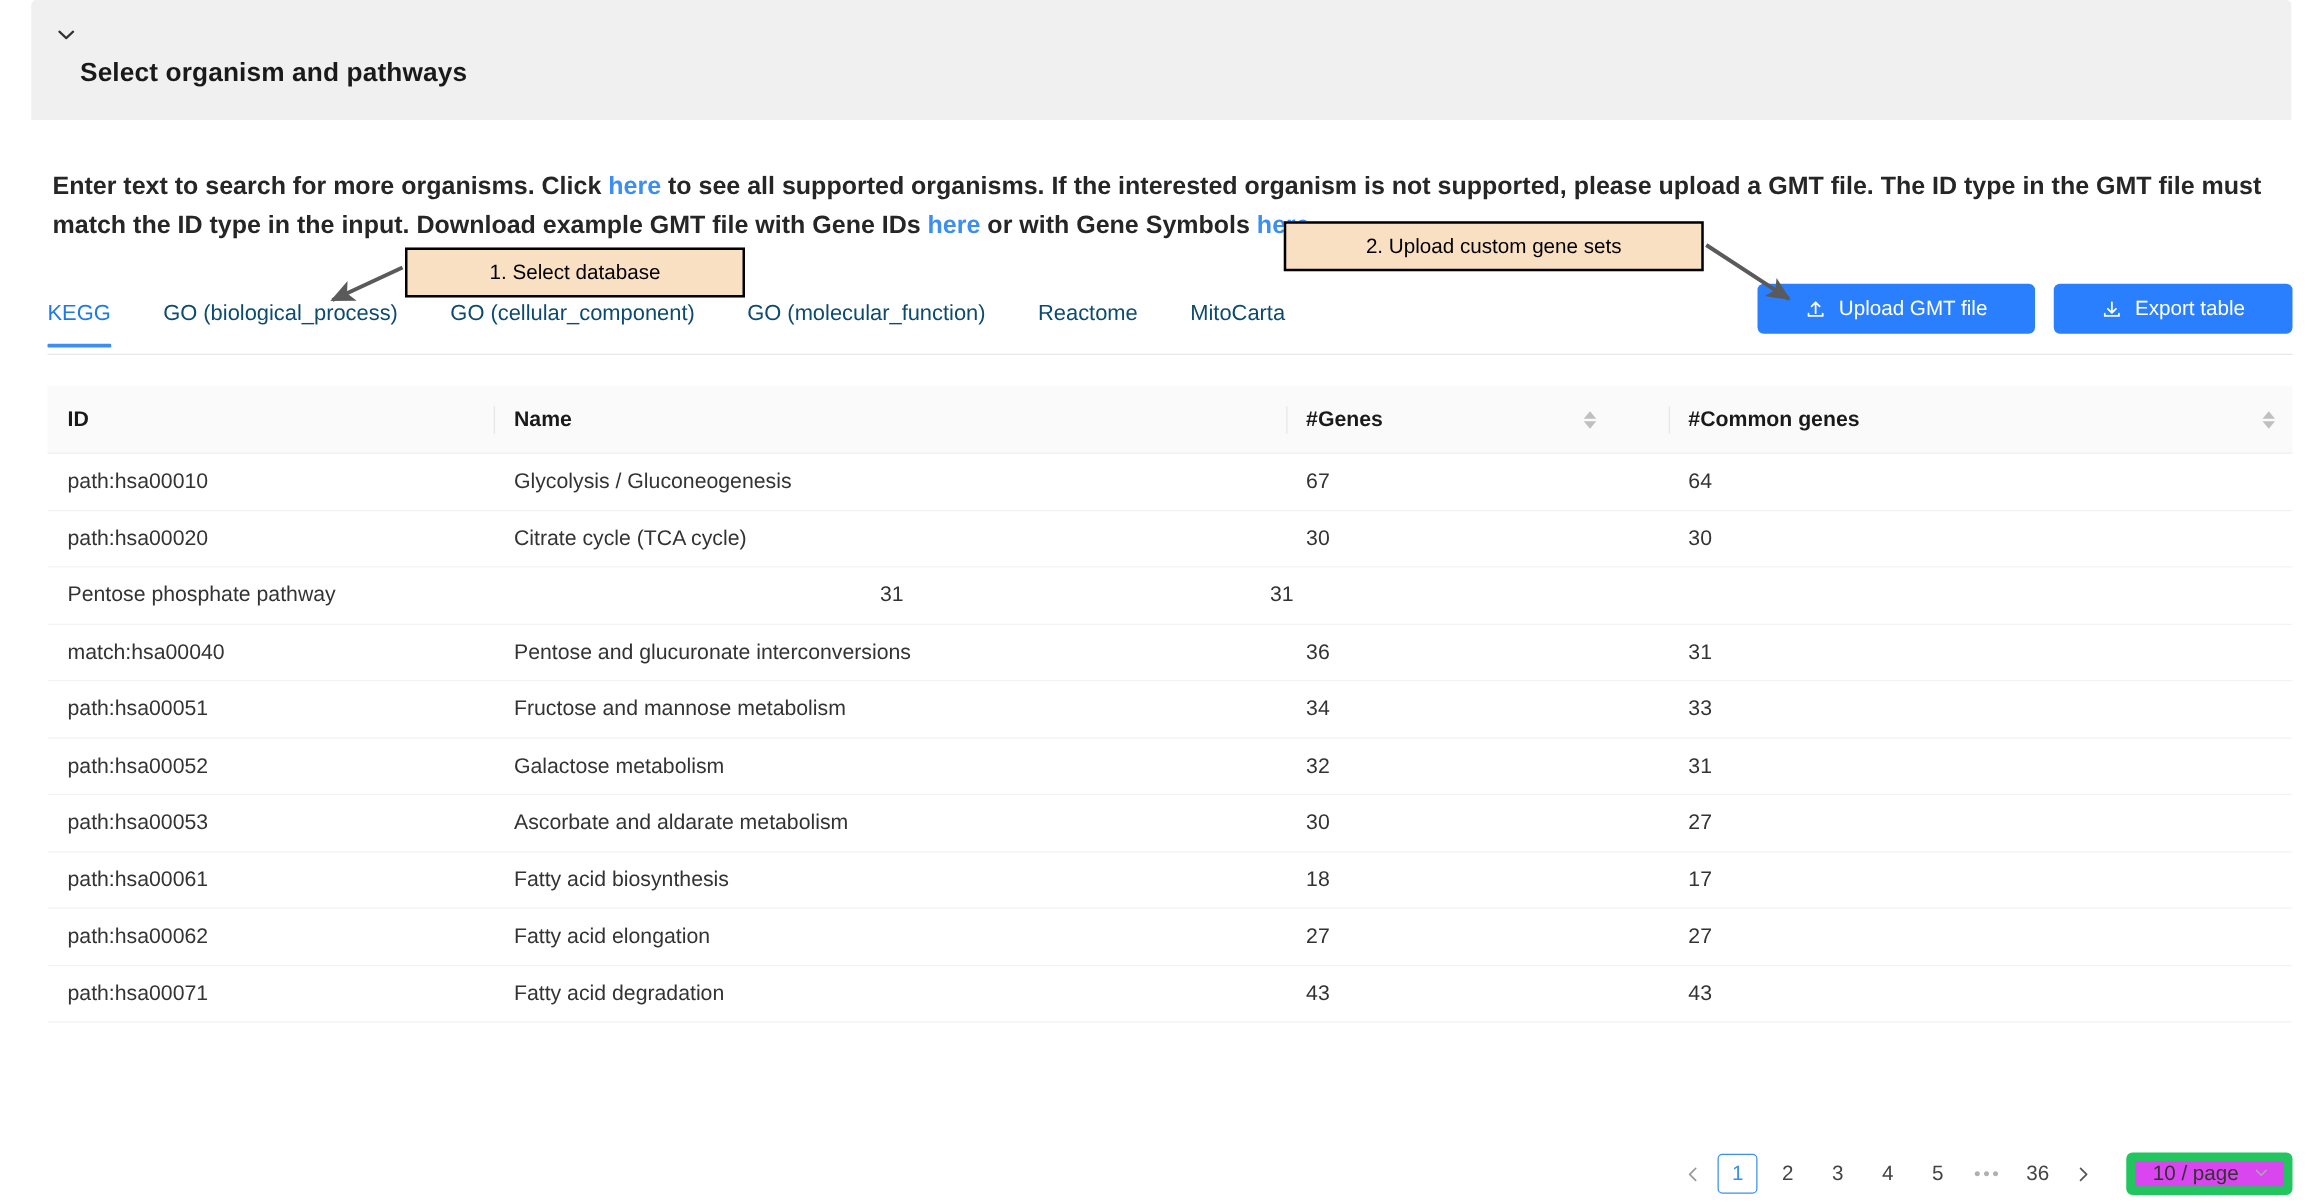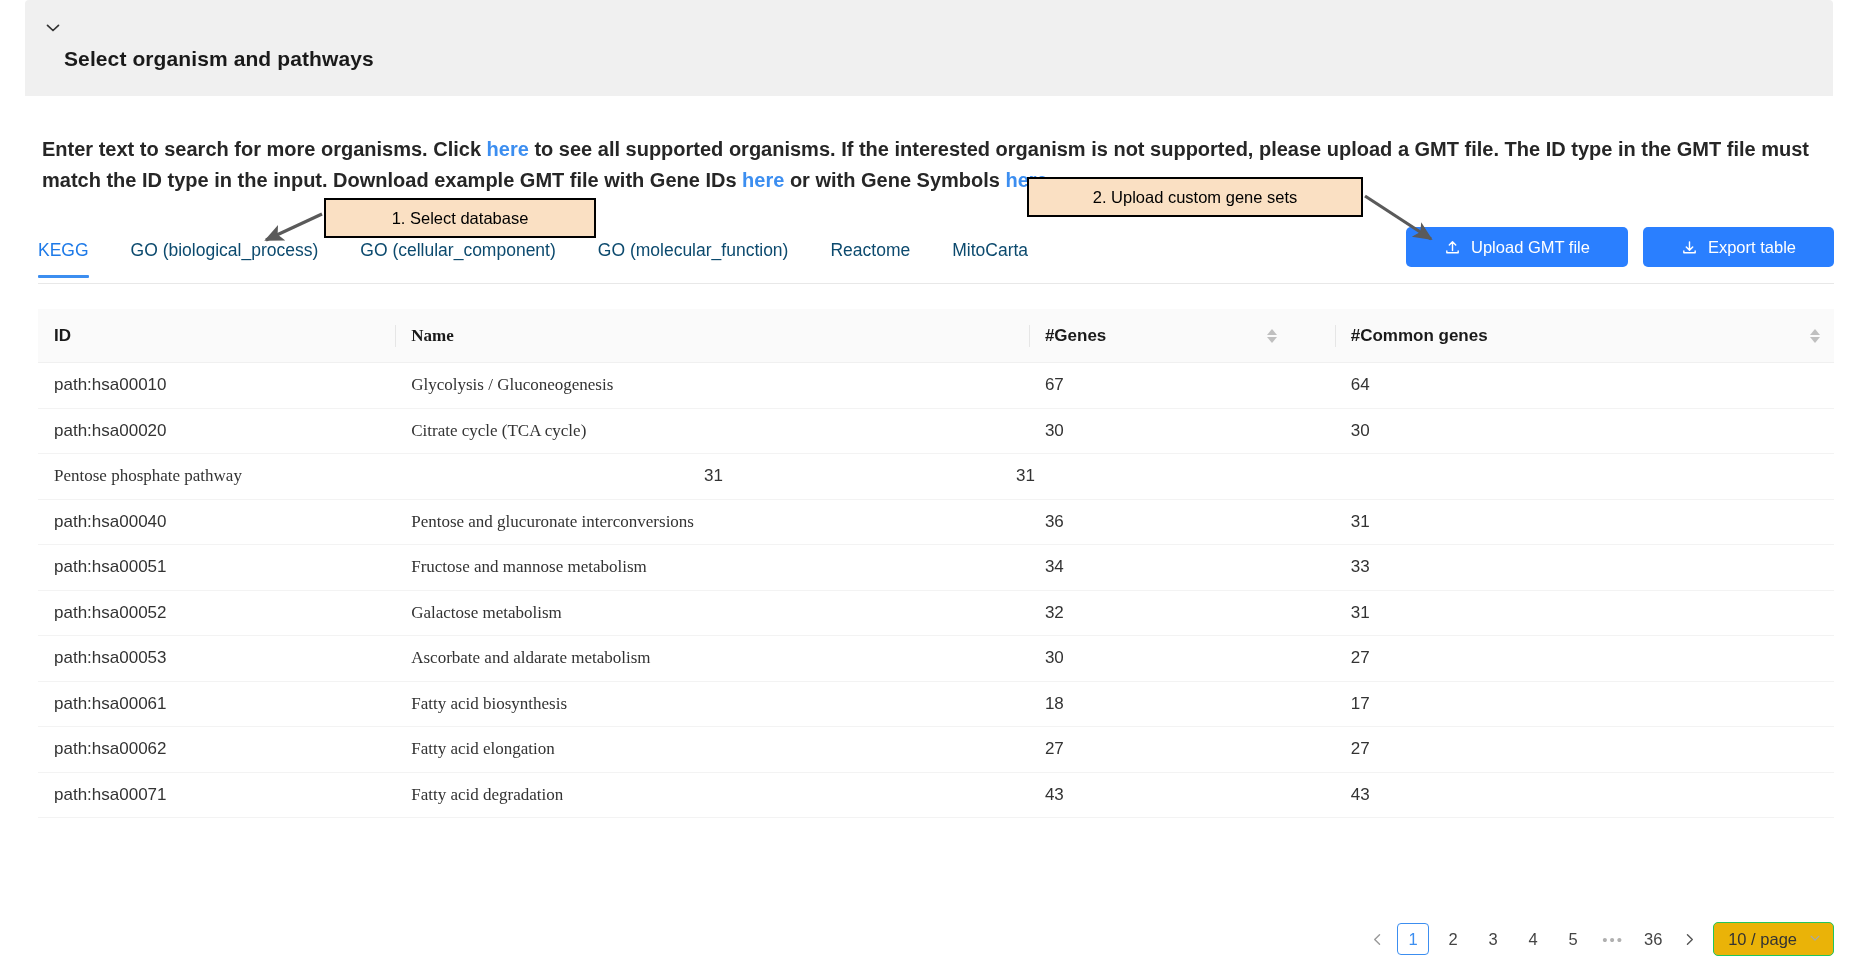--- a/index.html
+++ b/index.html
@@ -126,21 +126,21 @@
   }
   .th + .th::before {
     content: "";
     position: absolute;
     left: 0; top: 50%;
     transform: translateY(-50%);
     width: 1px; height: 22px;
     background: #e6e6e6;
   }
   .c-id   { width: 366px; }
-  .c-name { width: 650px; font-family: Liberation Serif, serif; }
+  .c-name { width: 650px; }
   .c-gen  { width: 268px; }
   .c-com  { width: 512px; margin-left: 44px; }
   .sorter {
     position: absolute;
     right: 14px; top: 50%;
     transform: translateY(-50%);
     display: flex; flex-direction: column; gap: 2px;
     cursor: pointer;
   }
   .sorter i {
@@ -198,27 +198,27 @@
     display: flex; align-items: center; justify-content: center;
     color: #b0b0b0;
     letter-spacing: 2px;
     font-size: 15px;
     margin: 0 4px;
   }
   .pg-size {
     display: flex; align-items: center; gap: 12px;
     height: 34px;
     padding: 0 12px 0 14px;
-    margin-left: 8px;
-    border: 1px solid #22c55e;
+    margin-left: 19px;
+    border: 7px solid #22c55e;
     border-radius: 5px;
     font-size: 16.5px;
     color: #333;
     cursor: pointer;
-    background: #eab308;
+    background: #d946ef;
   }
   .pg-size .caret { color: #a8a8a8; font-size: 12px; }
 
   
   .callout {
     position: absolute;
     background: #fae0c3;
     border: 2.5px solid #000000;
     display: flex; align-items: center; justify-content: center;
     font-size: 16.5px;
@@ -316,21 +316,21 @@
       <div class="td c-name">Citrate cycle (TCA cycle)</div>
       <div class="td c-gen">30</div>
       <div class="td c-com">30</div>
     </div>
     <div class="trow">
       <div class="td c-name">Pentose phosphate pathway</div>
       <div class="td c-gen">31</div>
       <div class="td c-com">31</div>
     </div>
     <div class="trow">
-      <div class="td c-id">path:hsa00040</div>
+      <div class="td c-id">match:hsa00040</div>
       <div class="td c-name">Pentose and glucuronate interconversions</div>
       <div class="td c-gen">36</div>
       <div class="td c-com">31</div>
     </div>
     <div class="trow">
       <div class="td c-id">path:hsa00051</div>
       <div class="td c-name">Fructose and mannose metabolism</div>
       <div class="td c-gen">34</div>
       <div class="td c-com">33</div>
     </div>

